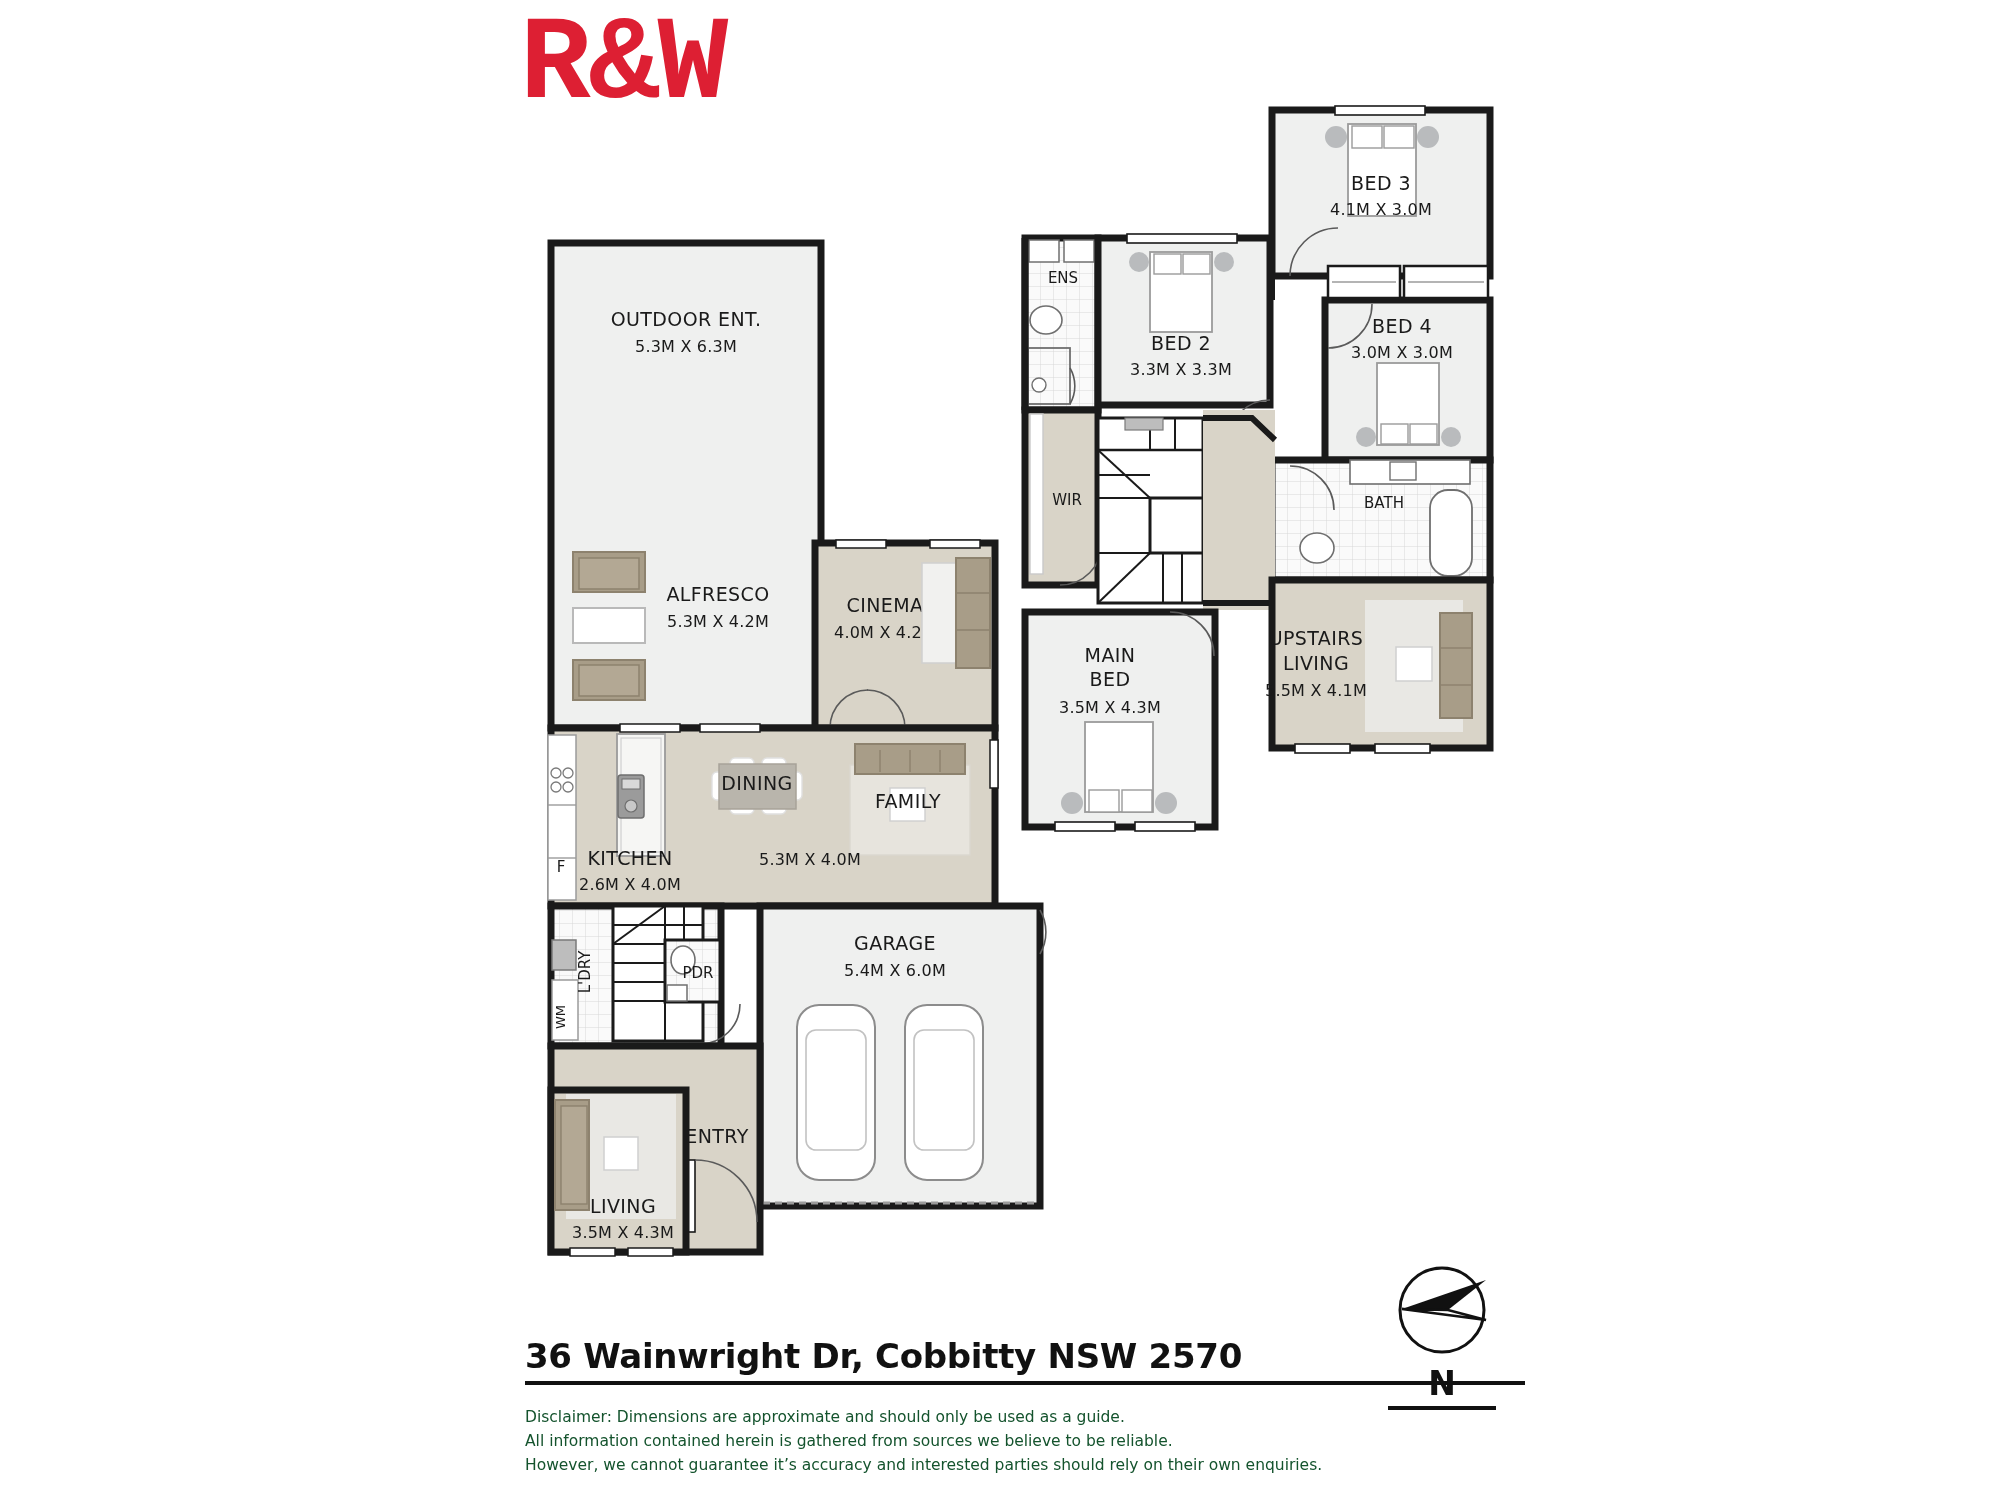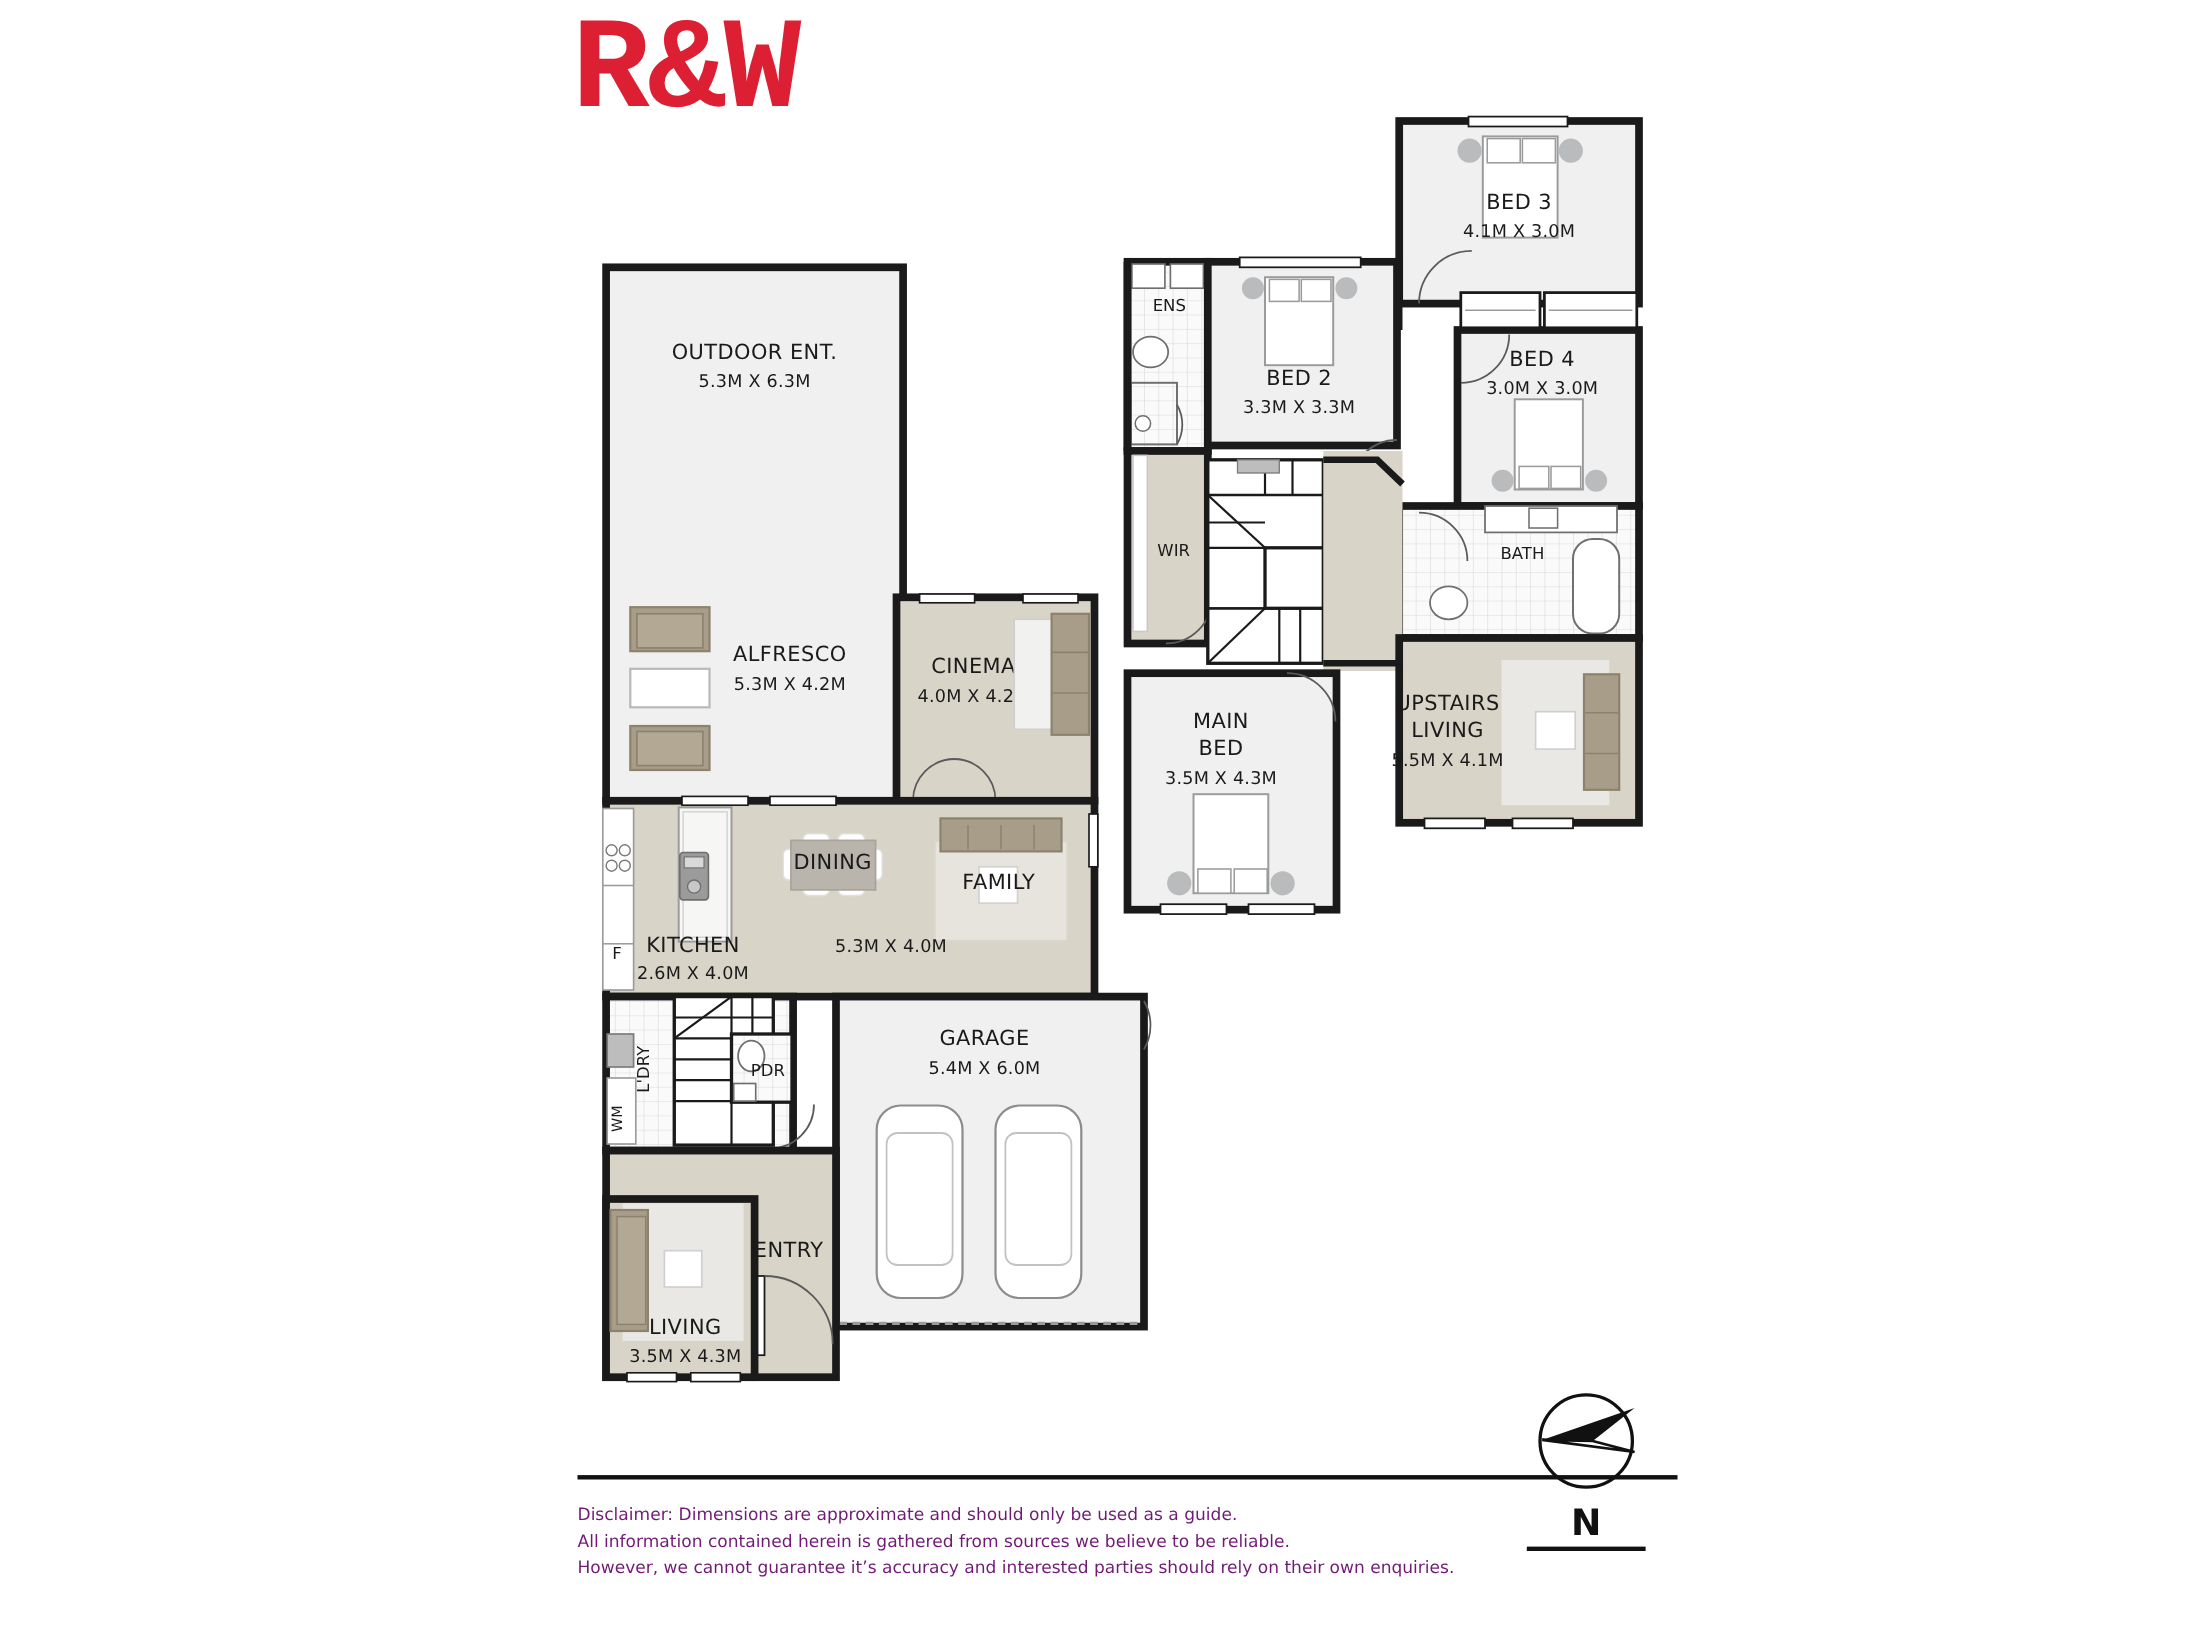--- a/index.html
+++ b/index.html
@@ -56,21 +56,21 @@
   }
   #title-rule {
     margin-top: 5px;
     border-bottom: 4px solid #111;
     width: 1000px;
   }
   #disclaimer {
     margin-top: 20px;
     font-family: "DejaVu Sans", sans-serif;
     font-size: 15.5px;
-    color: #701a75;
+    color: #14532d;
     line-height: 24px;
   }
   #disclaimer div { white-space: nowrap; }
 
   
   #compass {
     position: absolute;
     left: 1390px;
     top: 1262px;
     width: 160px;
@@ -480,19 +480,20 @@
   <svg width="112" height="105" viewBox="0 0 112 105">
     <circle cx="52" cy="48" r="42" fill="none" stroke="#111" stroke-width="3"></circle>
     <polygon points="12,47 96,18 58,48" fill="#111"></polygon>
     <polygon points="12,47 58,48 96,58" fill="none" stroke="#111" stroke-width="2.5"></polygon>
   </svg>
   <div id="compass-n">N</div>
   <div id="compass-rule"></div>
 </div>
 
 <div id="title-block">
+  <div id="address">36 Wainwright Dr, Cobbitty NSW 2570</div>
   <div id="title-rule"></div>
   <div id="disclaimer">
     <div>Disclaimer: Dimensions are approximate and should only be used as a guide.</div>
     <div>All information contained herein is gathered from sources we believe to be reliable.</div>
     <div>However, we cannot guarantee it’s accuracy and interested parties should rely on their own enquiries.</div>
   </div>
 </div>
 
 </body></html>

